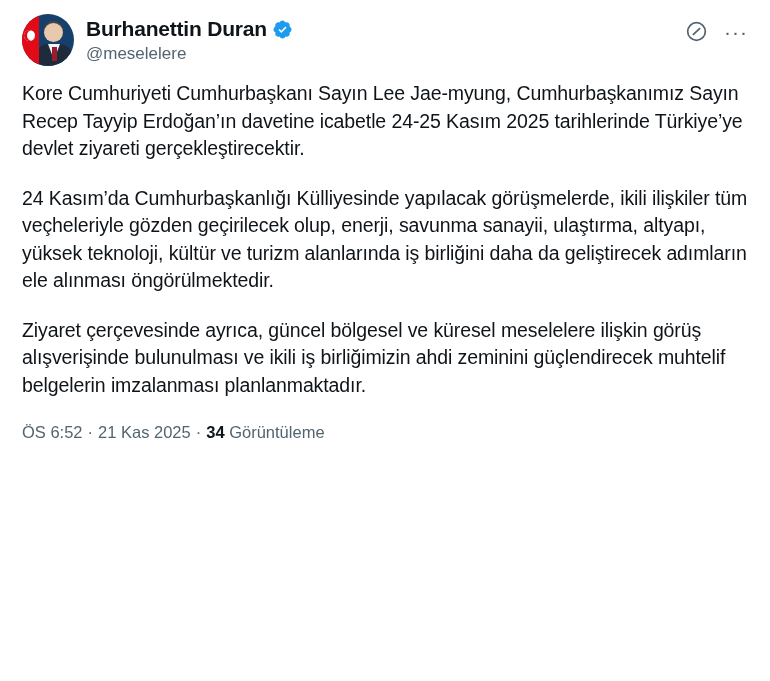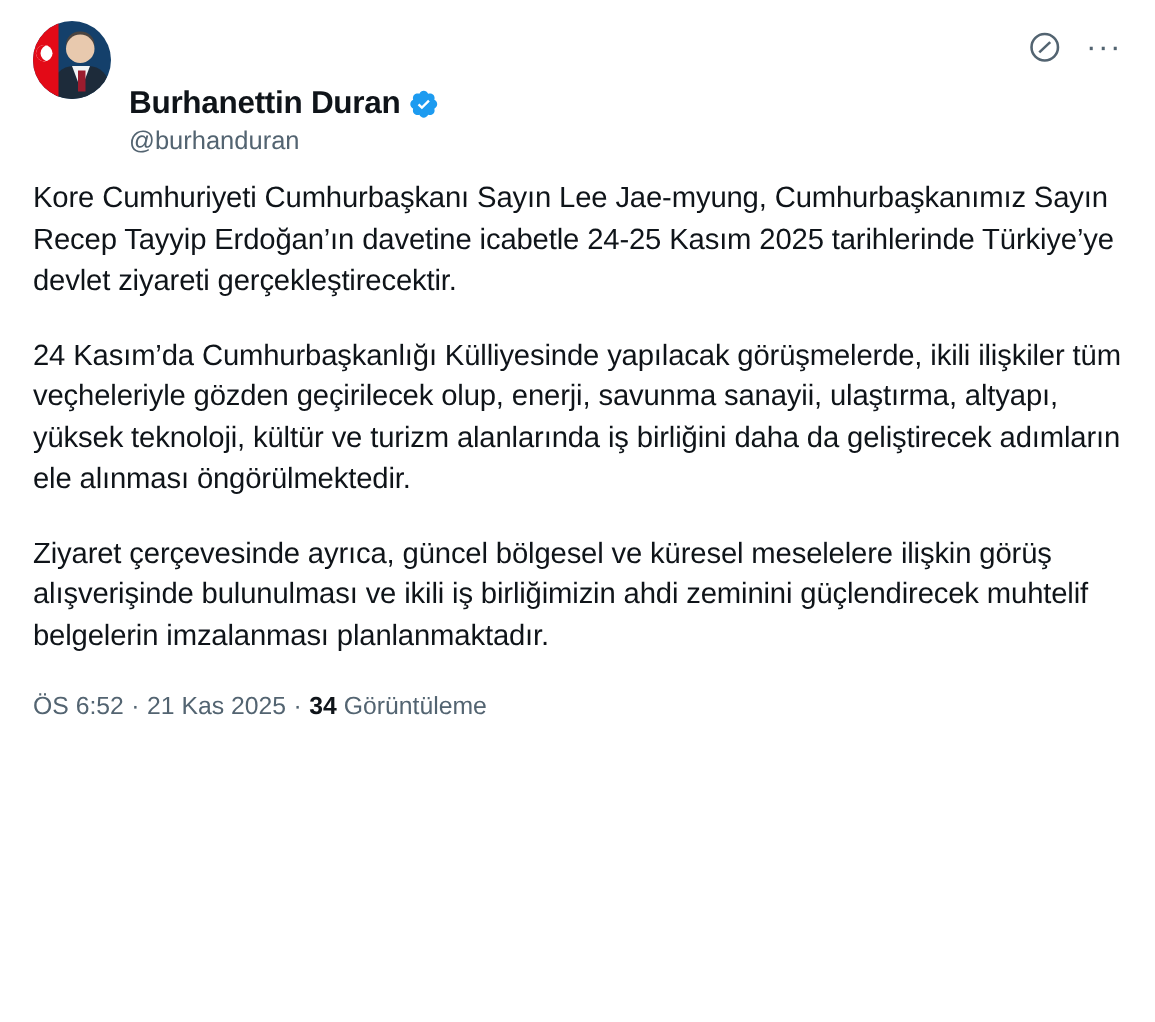--- a/index.html
+++ b/index.html
@@ -88,21 +88,20 @@
   .names {
     margin-left: 12px;
     padding-top: 2px;
     flex: 1 1 auto;
     min-width: 0;
   }
   .name-row {
     display: flex;
     align-items: center;
     gap: 5px;
-    margin-top: 40px;
   }
   .display-name {
     font-size: 21px;
     font-weight: bold;
     letter-spacing: -0.2px;
     line-height: 26px;
     color: #0f1419;
     white-space: nowrap;
   }
   .verified {
@@ -181,21 +180,21 @@
     </div>
 
     <div class="names">
       <div class="name-row">
         <span class="display-name">Burhanettin Duran</span>
         <svg class="verified" viewBox="0 0 24 24" aria-hidden="true">
           <path fill="#1d9bf0" d="M22.25 12c0-1.43-.88-2.67-2.19-3.34.46-1.39.2-2.9-.81-3.91s-2.52-1.27-3.91-.81C14.67 2.63 13.43 1.75 12 1.75s-2.67.88-3.34 2.19c-1.39-.46-2.9-.2-3.91.81s-1.27 2.52-.81 3.91C2.63 9.33 1.75 10.57 1.75 12s.88 2.67 2.19 3.34c-.46 1.39-.2 2.9.81 3.91s2.52 1.27 3.91.81c.67 1.31 1.91 2.19 3.34 2.19s2.67-.88 3.34-2.19c1.39.46 2.9.2 3.91-.81s1.27-2.52.81-3.91c1.31-.67 2.19-1.91 2.19-3.34z"></path>
           <path fill="#ffffff" d="M10.6 15.9l-3.2-3.2 1.27-1.27 1.93 1.93 4.73-4.73 1.27 1.27-6 6z"></path>
         </svg>
       </div>
-      <div class="handle">@burhanduran</div>
+      <div class="handle">@meselelere</div>
     </div>
 
     <div class="header-actions">
       <svg class="icon-btn" width="23" height="23" viewBox="0 0 24 24" aria-hidden="true">
         <circle cx="12" cy="12" r="9.2" fill="none" stroke="#536471" stroke-width="1.8"></circle>
         <line x1="8.2" y1="15.6" x2="15.8" y2="8.4" stroke="#536471" stroke-width="1.8"></line>
       </svg>
       <span class="dots">···</span>
     </div>
 

